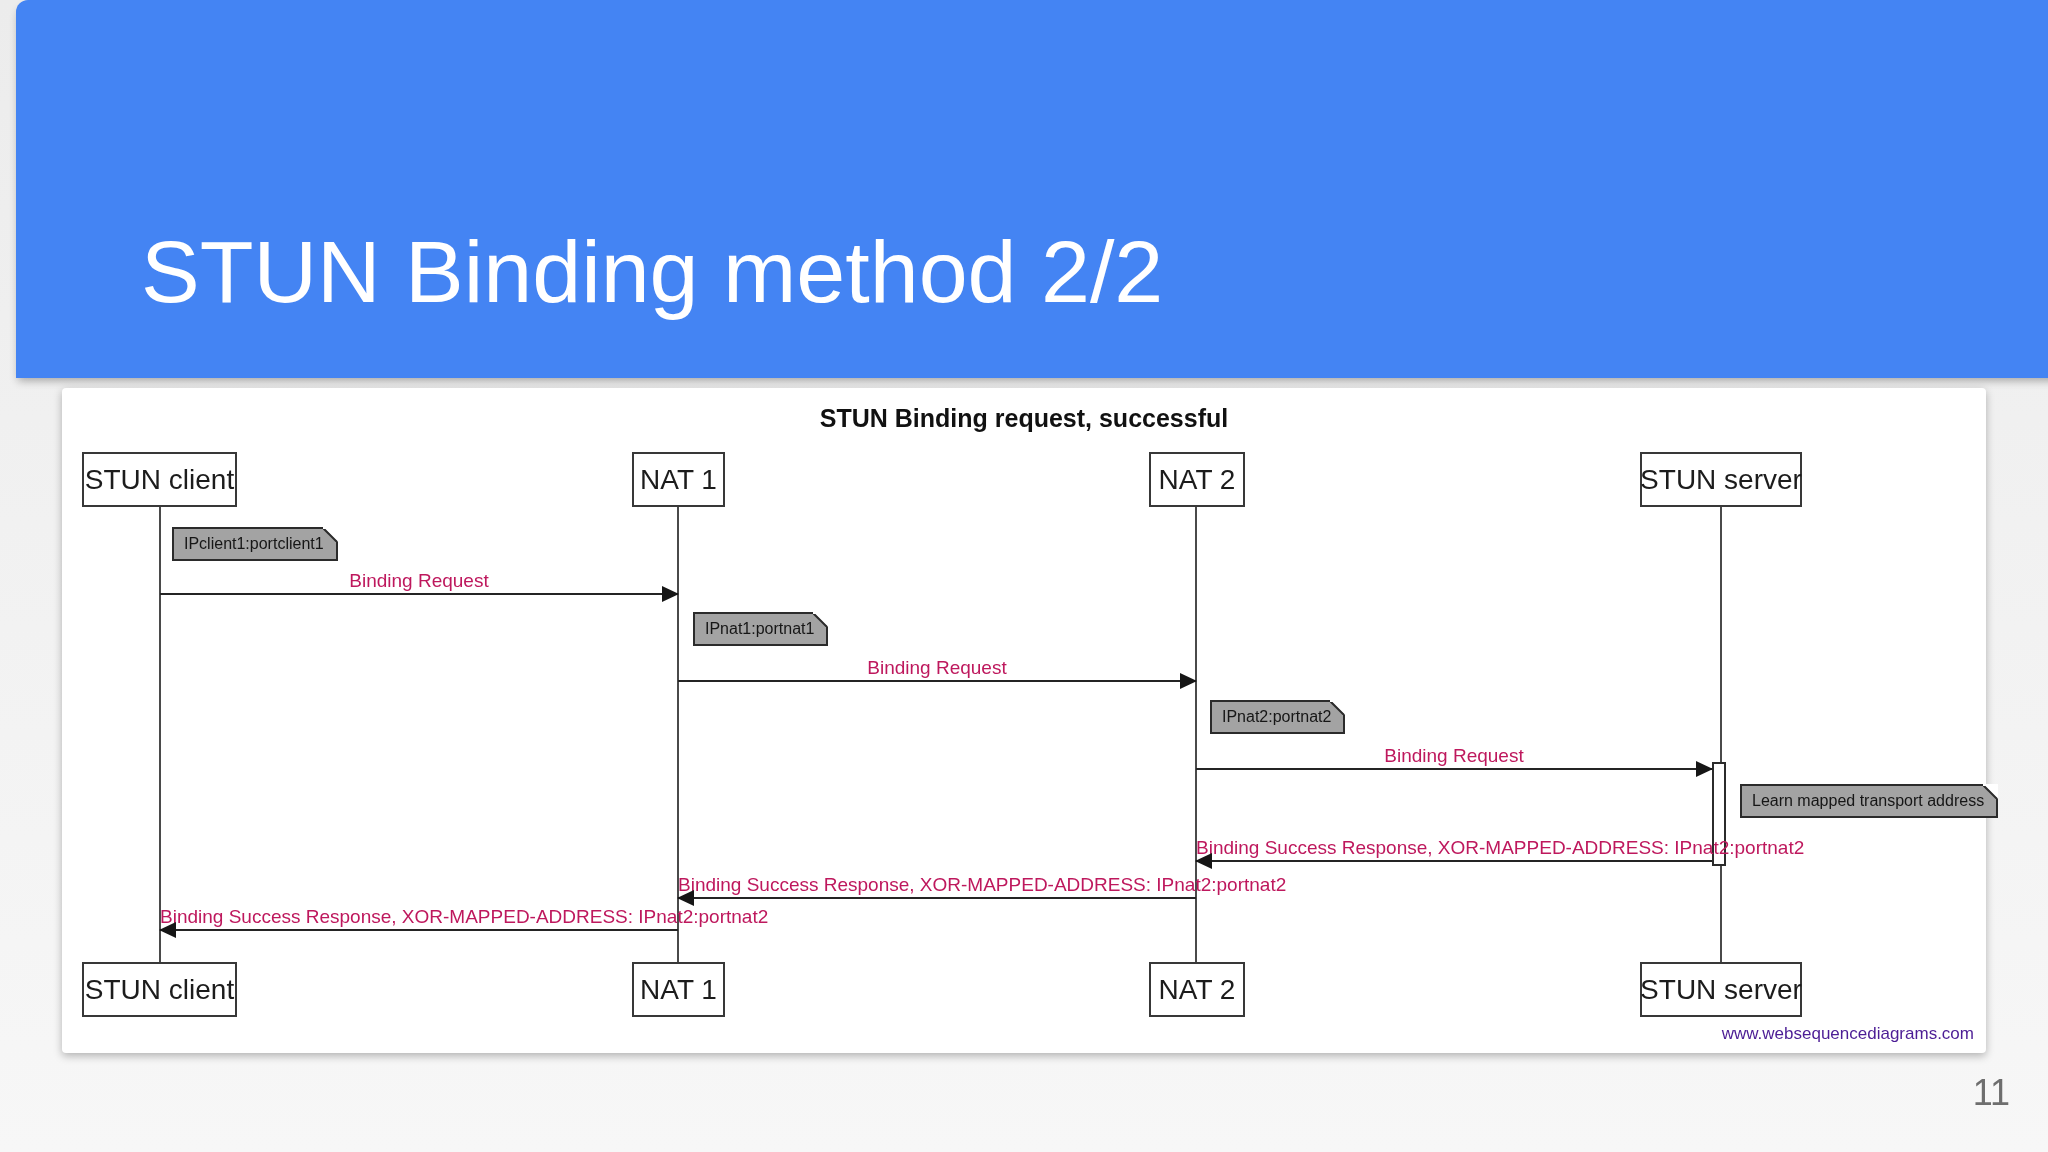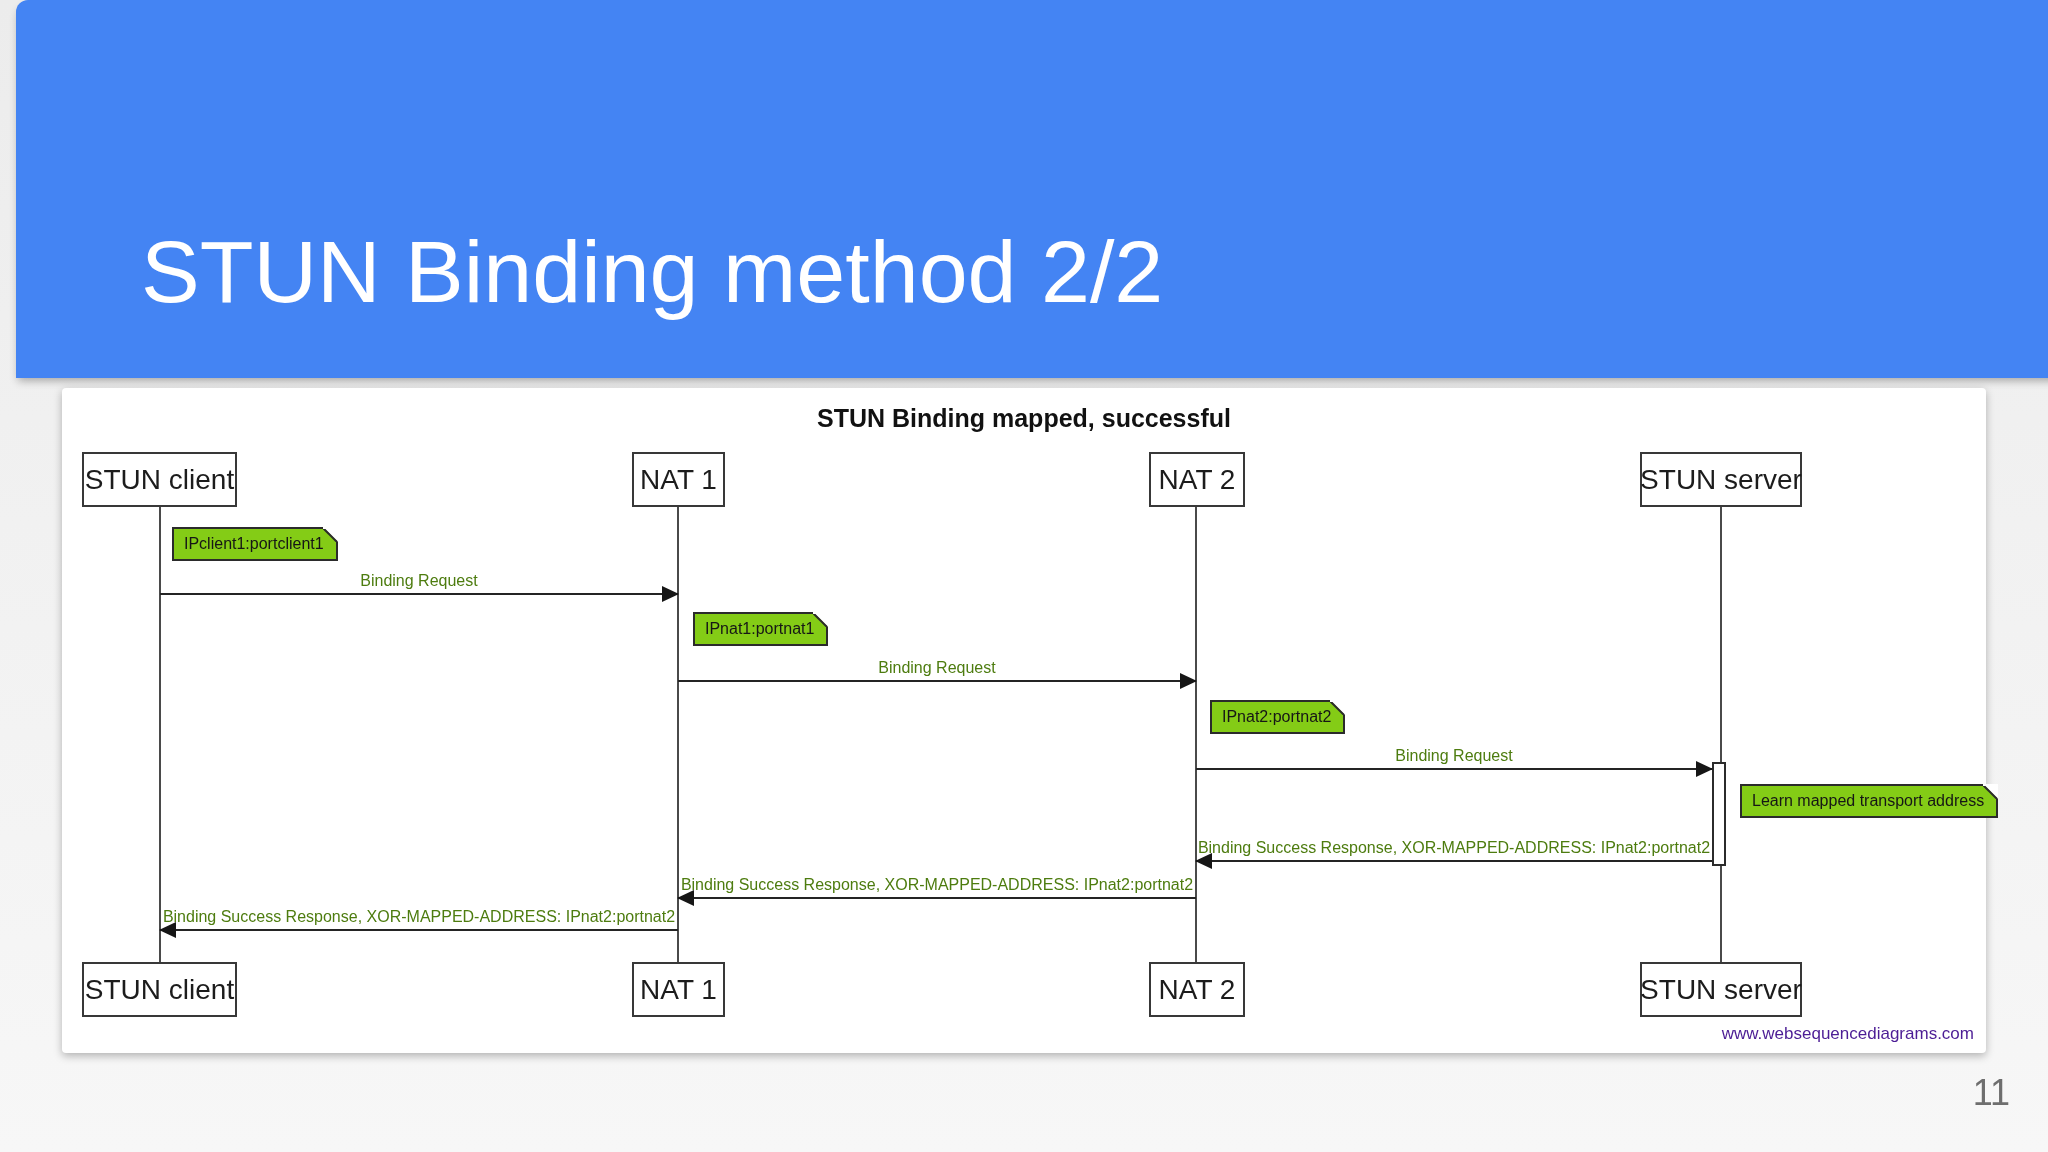--- a/index.html
+++ b/index.html
@@ -42,38 +42,38 @@
     white-space:nowrap; z-index:3;
   }
   
   .activation {
     position:absolute; left:1650px; top:374px; width:14px; height:104px;
     background:#ffffff; border:2px solid #2b2b2b; z-index:2;
   }
   
   .msg { position:absolute; z-index:2; }
   .msg-label {
-    display:block; text-align:center; font-size:16px; color:#4d7c0f;
+    display:block; text-align:center; font-size:19px; color:#be185d;
     line-height:20px; margin-bottom:2px; white-space:nowrap;
   }
   .msg-line { position:relative; border-top:2px solid #242424; height:0; }
   .arrowhead { position:absolute; width:0; height:0; top:-9px; }
   .arrowhead.right {
     right:-1px;
     border-top:8px solid transparent; border-bottom:8px solid transparent;
     border-left:17px solid #161616;
   }
   .arrowhead.left {
     left:-1px;
     border-top:8px solid transparent; border-bottom:8px solid transparent;
     border-right:17px solid #161616;
   }
   
   .note {
-    position:absolute; background:#84cc16; border:2px solid #2b2b2b;
+    position:absolute; background:#a3a3a3; border:2px solid #2b2b2b;
     font-size:16px; color:#161616; padding:6px 12px 6px 10px;
     white-space:nowrap; z-index:4;
   }
   .note .fold { position:absolute; top:-2px; right:-2px; display:block; }
   .watermark {
     position:absolute; right:12px; top:636px; font-size:17px; color:#4c1d95;
   }
   .page-number {
     position:absolute; right:38px; top:1072px;
     font-size:36px; color:#6e6e6e;
@@ -83,21 +83,21 @@
 <body>
 
 <div class="slide">
 
   <div class="header">
     <div class="slide-title">STUN Binding method 2/2</div>
   </div>
 
   <div class="panel">
 
-    <div class="diagram-title">STUN Binding mapped, successful</div>
+    <div class="diagram-title">STUN Binding request, successful</div>
 
     <div class="lifeline" style="left:97px;"></div>
     <div class="lifeline" style="left:615px;"></div>
     <div class="lifeline" style="left:1133px;"></div>
     <div class="lifeline" style="left:1658px;"></div>
 
     <div class="activation"></div>
 
     <div class="actor" style="left:20px;  top:64px; width:155px;">
         <span>STUN client</span>

